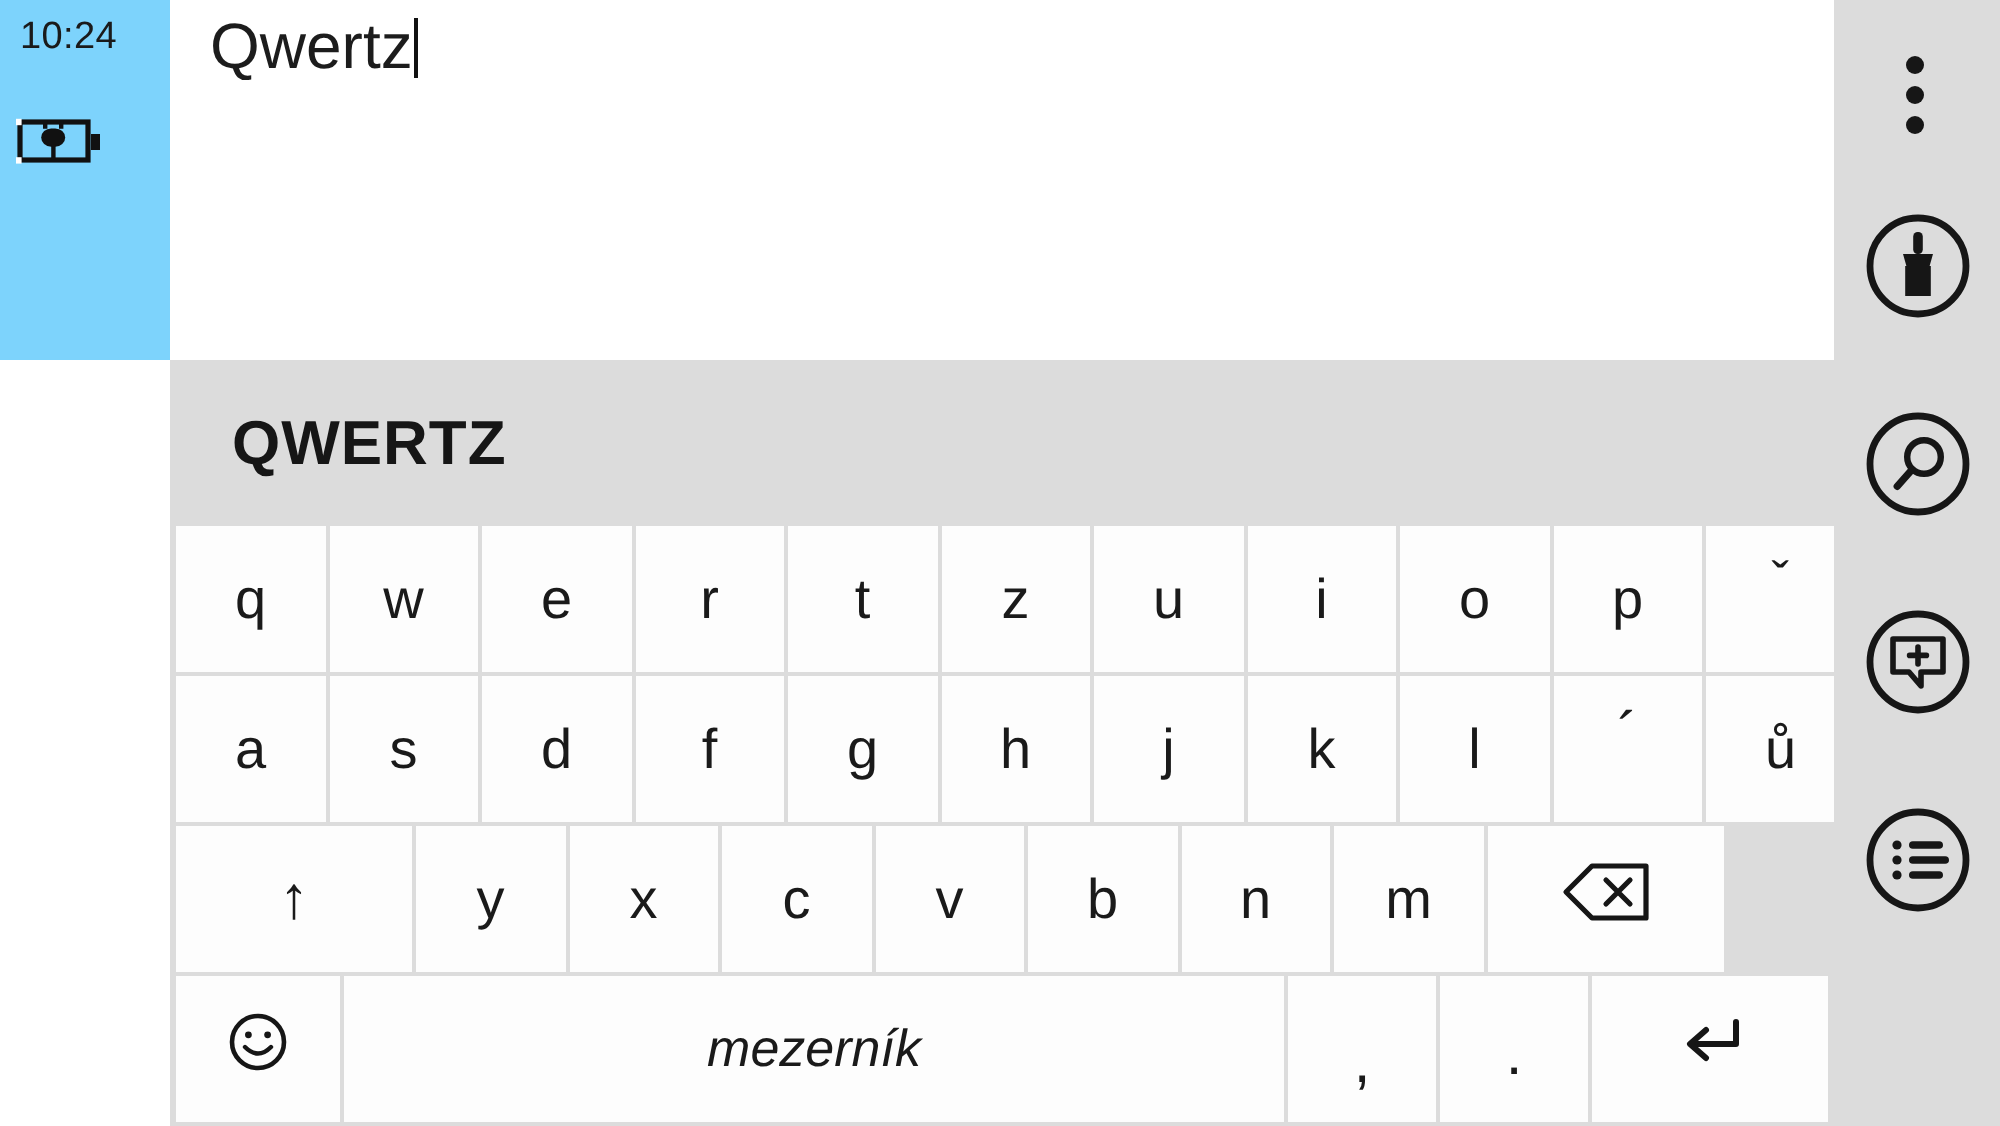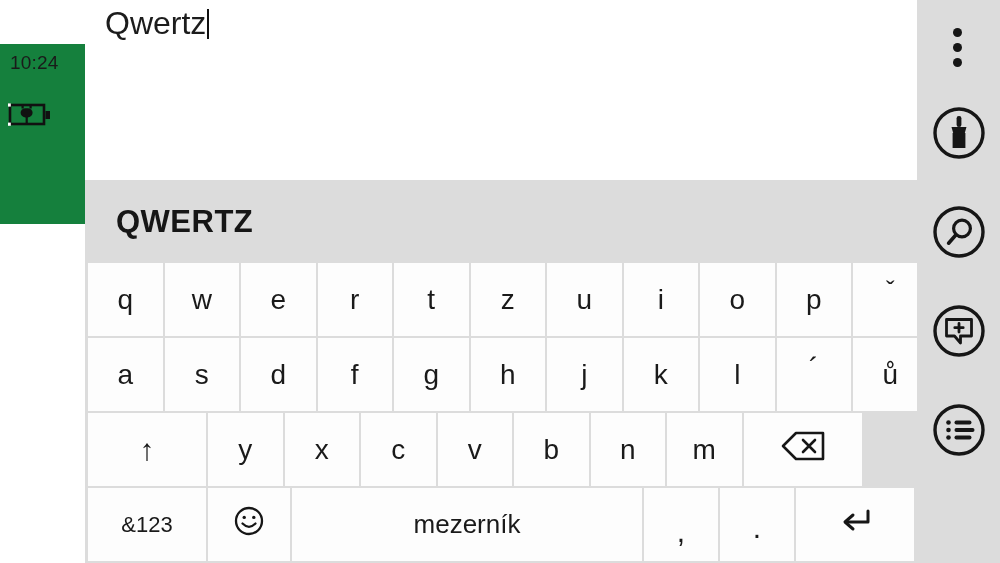--- a/index.html
+++ b/index.html
@@ -14,22 +14,21 @@
     font-family: "Liberation Sans", sans-serif;
     position: relative;
   }
 
   
   #status-bar {
     position: absolute;
     left: 0; top: 0;
     width: 85px;
     height: 180px;
-    background: #15803d;
-    margin-top: 44px;
+    background: #7dd3fc;
   }
   #status-clock {
     position: absolute;
     left: 10px; top: 8px;
     font-size: 19px;
     color: #1a1a1a;
     letter-spacing: 0.2px;
     white-space: nowrap;
   }
   #battery-icon {
@@ -102,21 +101,21 @@
     box-sizing: border-box;
     user-select: none;
   }
   .key:last-child { margin-right: 0; }
   .key.w1 { flex: 0 0 74.5px; }
   .key.shift { flex: 0 0 118px; }
   .key.backspace { flex: 0 0 118px; }
   .key.sym { flex: 0 0 118px; }
   .key.lang { flex: 0 0 73px; }
   .key.emoji { flex: 0 0 82px; }
-  .key.space { flex: 1 1 auto; }
+  .key.space { flex: 1 1 auto; font-style: italic; }
   .key.punct { flex: 0 0 74px; }
   .key.enter { flex: 0 0 118px; }
 
   .key .lbl-small { font-size: 22px; }
   .key .lbl-lang  { font-size: 20px; letter-spacing: 0.5px; }
   .key .lbl-space { font-size: 26px; }
   .key .lbl-caron { font-size: 26px; position: relative; top: -9px; }
   .key .lbl-acute { font-size: 30px; position: relative; top: -7px; }
   .key .lbl-comma { font-size: 30px; position: relative; top: 7px; }
   .key .lbl-period{ font-size: 30px; position: relative; top: 3px; }
@@ -279,23 +278,20 @@
       <span>
         <svg width="46" height="32" viewBox="0 0 46 32">
           <path d="M16 3 H43 V29 H16 L3 16 Z" fill="none" stroke="#161616" stroke-width="2.6" stroke-linejoin="round"></path>
           <path d="M23 10 L35 22 M35 10 L23 22" stroke="#161616" stroke-width="2.6" stroke-linecap="round"></path>
         </svg>
       </span>
     </div>
   </div>
 
   <div class="key-row" id="row-4">
-    <div class="key sym">
-        <span class="lbl-small">&amp;123</span>
-      </div>
     <div class="key emoji">
       <span>
         <svg width="32" height="32" viewBox="0 0 32 32">
           <circle cx="16" cy="16" r="13" fill="none" stroke="#161616" stroke-width="2.3"></circle>
           <circle cx="11.2" cy="12.4" r="1.7" fill="#161616"></circle>
           <circle cx="20.8" cy="12.4" r="1.7" fill="#161616"></circle>
           <path d="M9.5 18.5 Q16 25 22.5 18.5" fill="none" stroke="#161616" stroke-width="2.2" stroke-linecap="round"></path>
         </svg>
       </span>
     </div>

